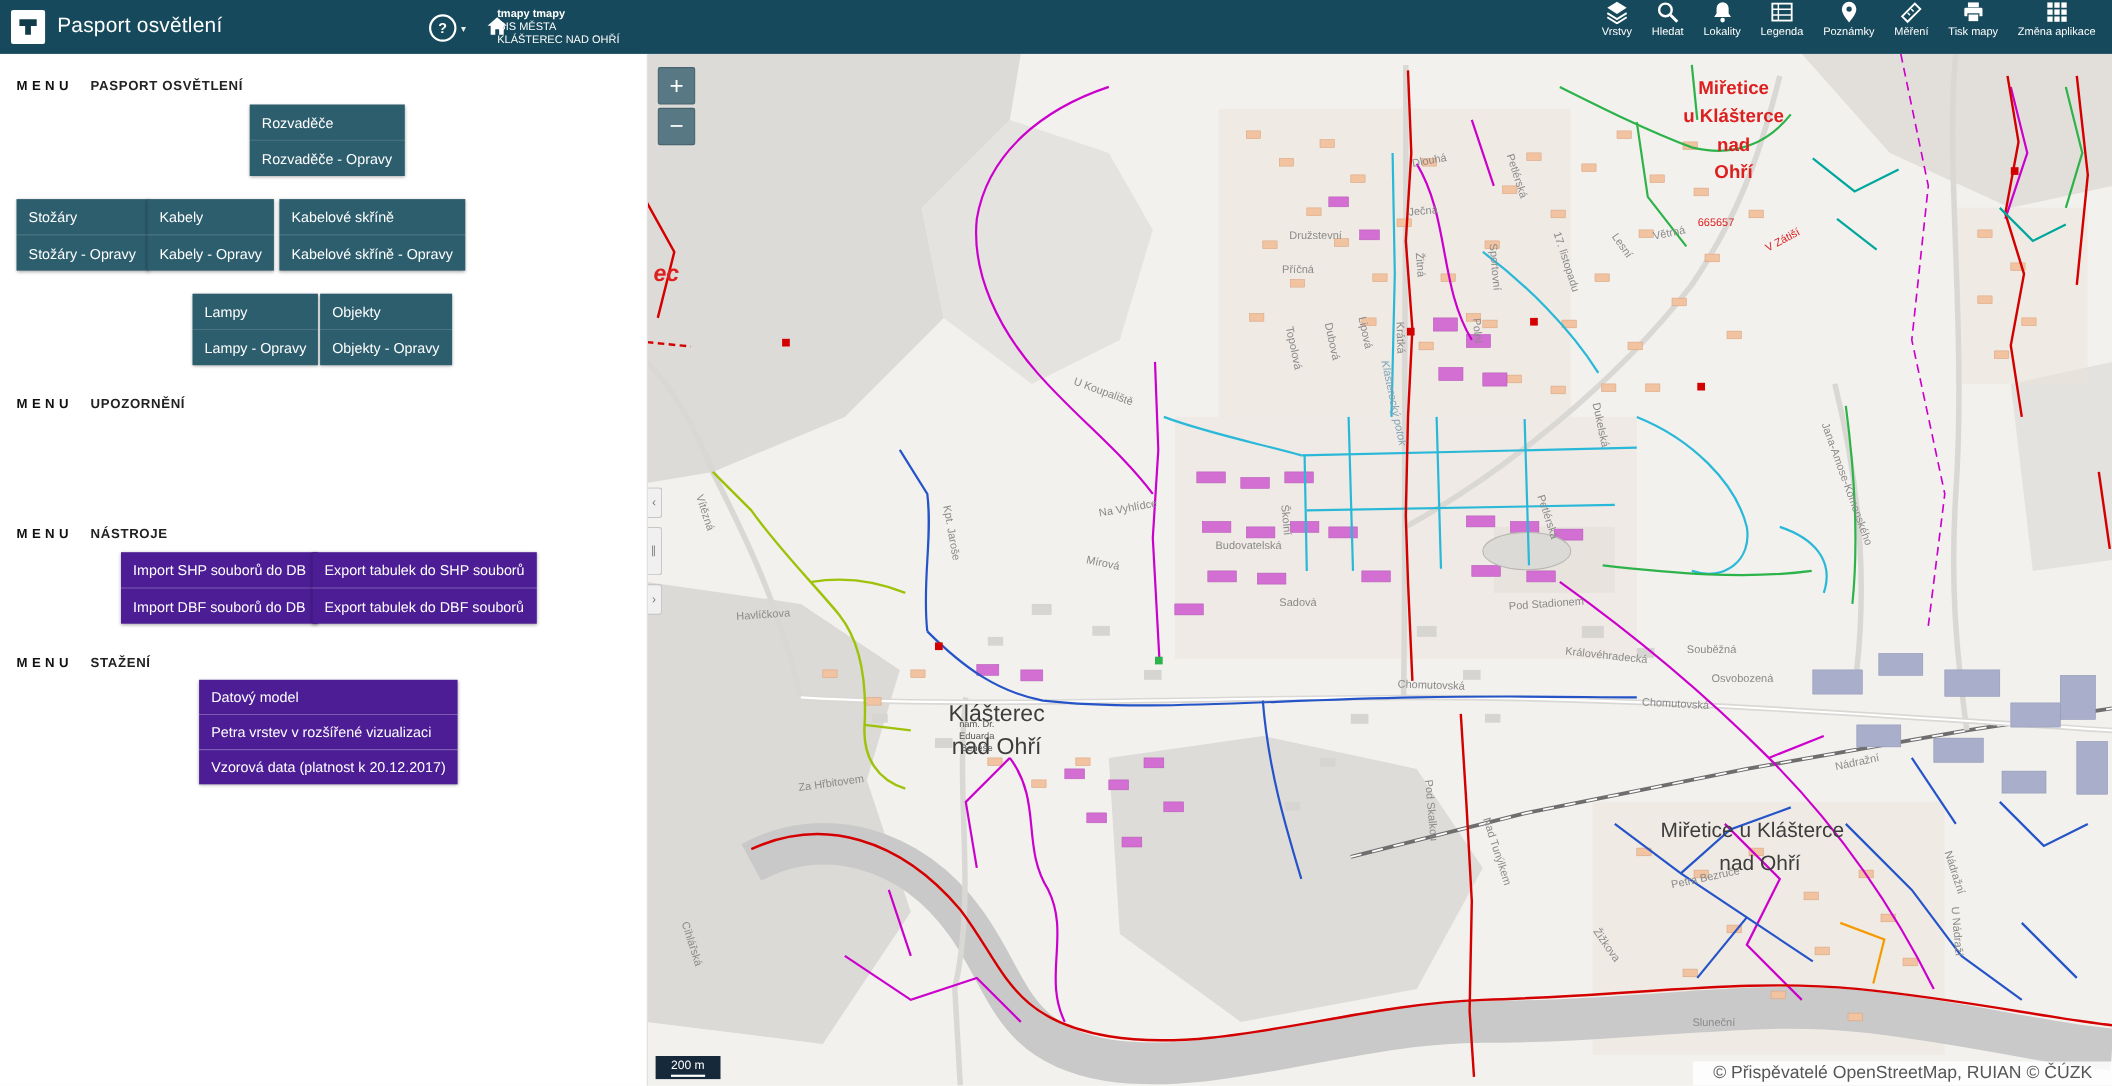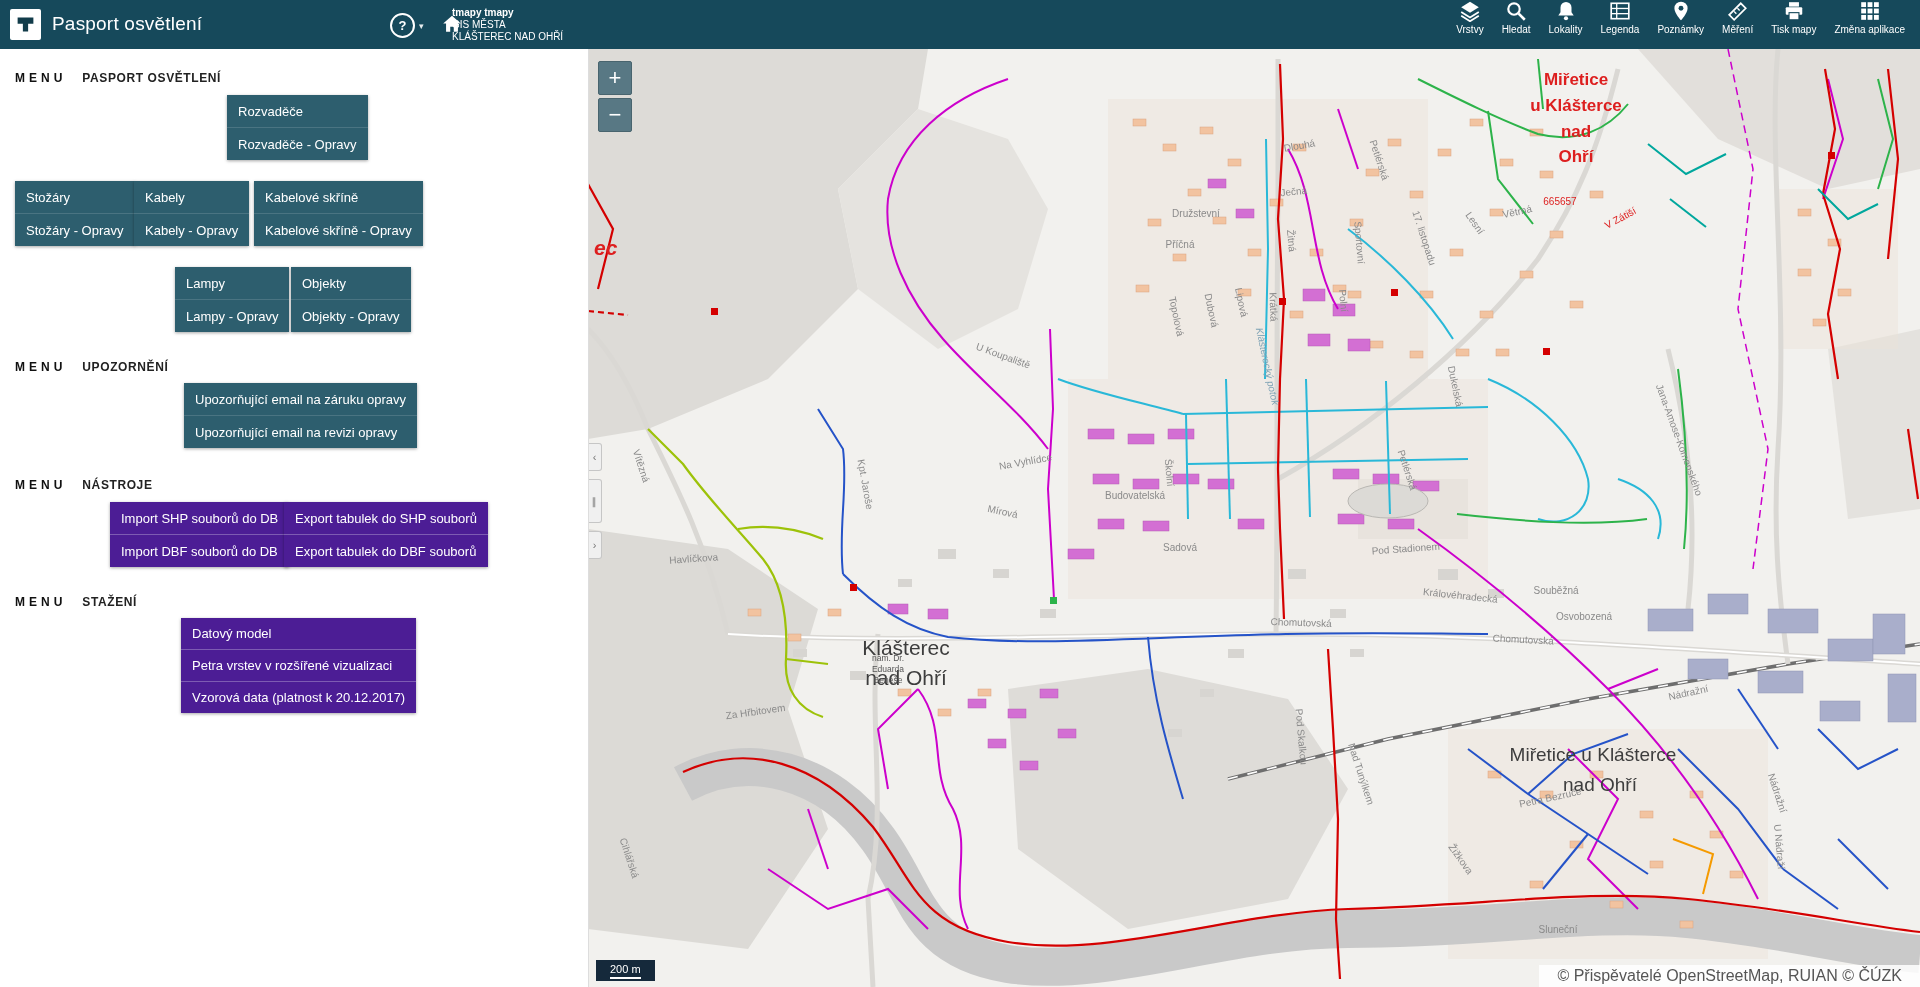--- a/index.html
+++ b/index.html
@@ -207,28 +207,20 @@
     <div class="row">
         <span>Objekty</span>
       </div>
     <div class="row">
         <span>Objekty - Opravy</span>
       </div>
   </div>
 
   <div class="menu-h" style="left:15px;top:311px">
     <span class="mw">MENU</span><span class="mt">UPOZORNĚNÍ</span>
-  </div>
-  <div class="grp teal" style="left:184px;top:334px">
-    <div class="row">
-        <span>Upozorňující email na záruku opravy</span>
-      </div>
-    <div class="row">
-        <span>Upozorňující email na revizi opravy</span>
-      </div>
   </div>
 
   <div class="menu-h" style="left:15px;top:429px">
     <span class="mw">MENU</span><span class="mt">NÁSTROJE</span>
   </div>
   <div class="grp gray" style="left:110px;top:453px">
     <div class="row">
         <span>Import SHP souborů do DB</span>
       </div>
     <div class="row">

